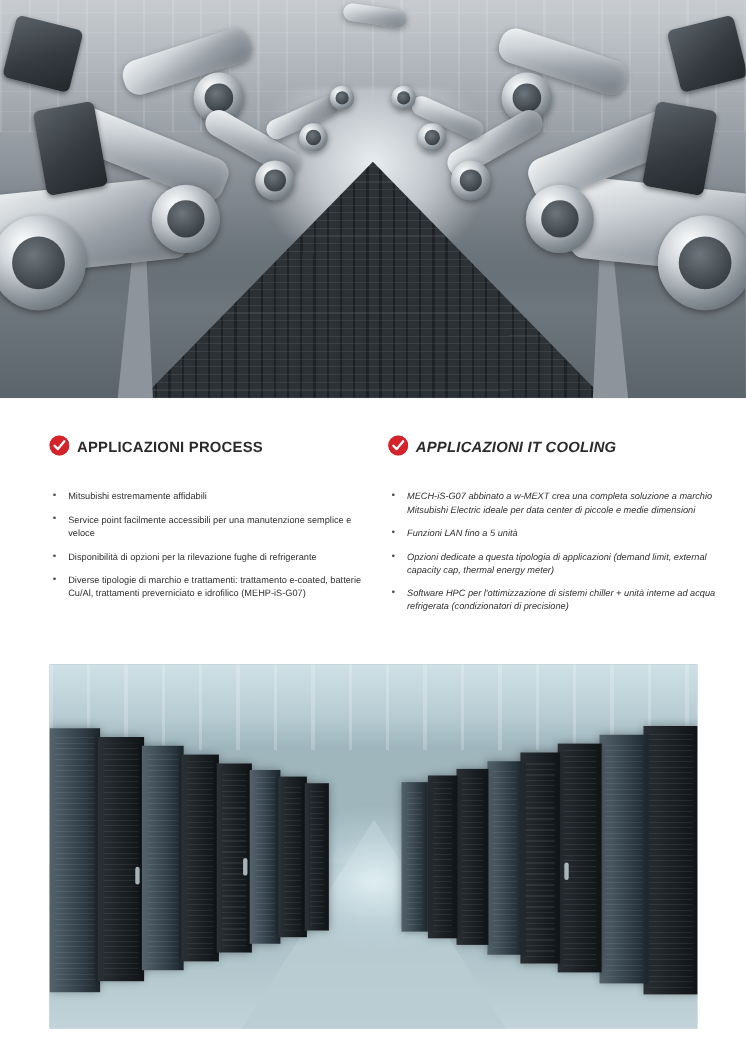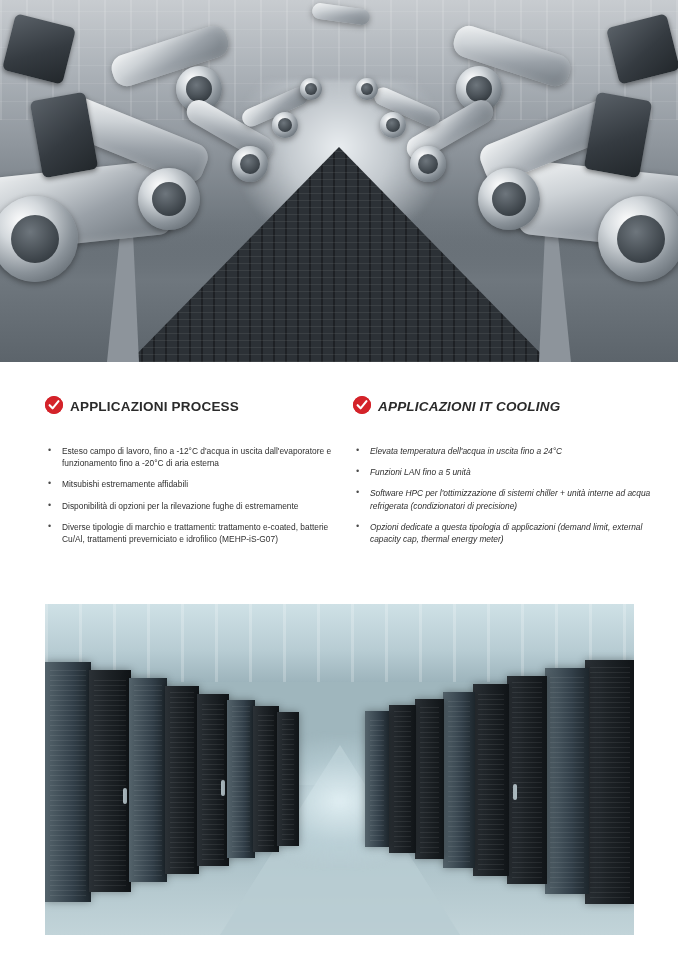--- a/index.html
+++ b/index.html
@@ -304,42 +304,42 @@
     <div class="head-row">
       <span class="check-badge">
         <svg width="18" height="18" viewBox="0 0 18 18" aria-hidden="true">
           <circle cx="9" cy="9" r="8.2" fill="#d4232a"></circle>
           <path d="M4.6 9.2 L7.6 12.3 L13.5 5.2" fill="none" stroke="#ffffff" stroke-width="2.1" stroke-linecap="round" stroke-linejoin="round"></path>
         </svg>
       </span>
       <span class="head-title">APPLICAZIONI PROCESS</span>
     </div>
     <ul class="bullets">
-      <li>Esteso campo di lavoro, fino a -12°C d'acqua in uscita dall'evaporatore e funzionamento fino a -20°C di aria esterna</li>
       <li>Mitsubishi estremamente affidabili</li>
-      <li>Disponibilità di opzioni per la rilevazione fughe di estremamente</li>
+      <li>Service point facilmente accessibili per una manutenzione semplice e veloce</li>
+      <li>Disponibilità di opzioni per la rilevazione fughe di refrigerante</li>
       <li>Diverse tipologie di marchio e trattamenti: trattamento e-coated, batterie Cu/Al, trattamenti preverniciato e idrofilico (MEHP-iS-G07)</li>
     </ul>
   </div>
 
   <div class="col col-right">
     <div class="head-row">
       <span class="check-badge">
         <svg width="18" height="18" viewBox="0 0 18 18" aria-hidden="true">
           <circle cx="9" cy="9" r="8.2" fill="#d4232a"></circle>
           <path d="M4.6 9.2 L7.6 12.3 L13.5 5.2" fill="none" stroke="#ffffff" stroke-width="2.1" stroke-linecap="round" stroke-linejoin="round"></path>
         </svg>
       </span>
       <span class="head-title">APPLICAZIONI IT COOLING</span>
     </div>
     <ul class="bullets">
-      <li>Elevata temperatura dell'acqua in uscita fino a 24°C</li>
+      <li>MECH-iS-G07 abbinato a w-MEXT crea una completa soluzione a marchio Mitsubishi Electric ideale per data center di piccole e medie dimensioni</li>
       <li>Funzioni LAN fino a 5 unità</li>
+      <li>Opzioni dedicate a questa tipologia di applicazioni (demand limit, external capacity cap, thermal energy meter)</li>
       <li>Software HPC per l'ottimizzazione di sistemi chiller + unità interne ad acqua refrigerata (condizionatori di precisione)</li>
-      <li>Opzioni dedicate a questa tipologia di applicazioni (demand limit, external capacity cap, thermal energy meter)</li>
     </ul>
   </div>
 
 </div>
 
 <div class="datacenter">
   <div class="dc-ceiling"></div>
   <div class="dc-floor"></div>
   <div class="dc-aisle"></div>
   <div class="dc-glow"></div>

